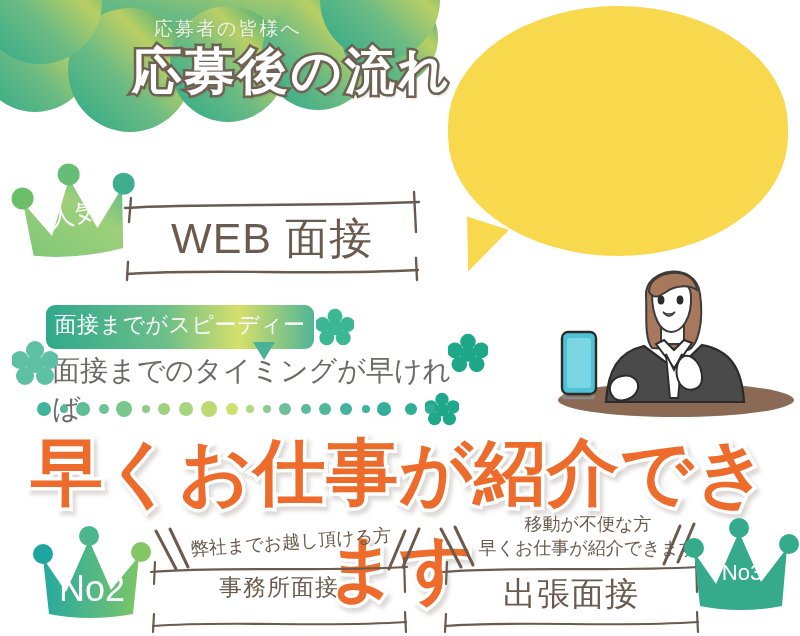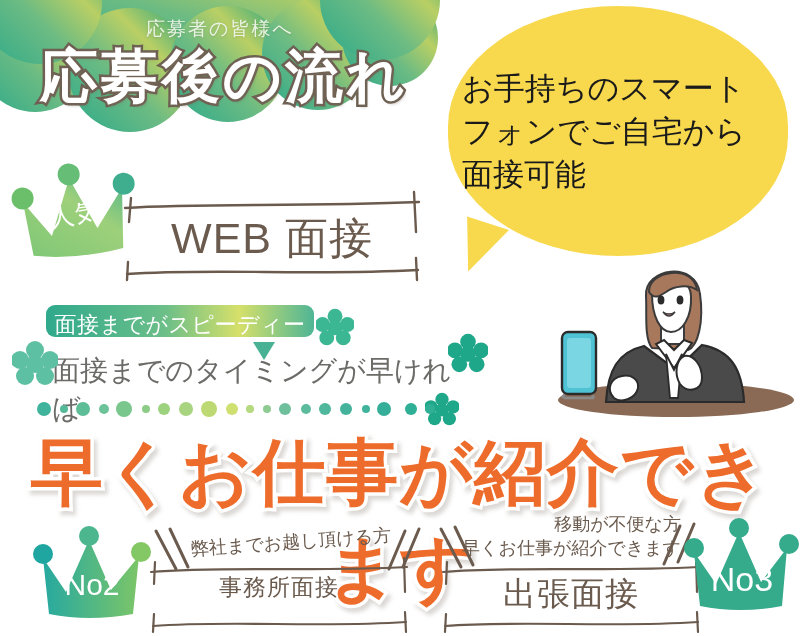--- a/index.html
+++ b/index.html
@@ -4,25 +4,25 @@
 <style>
   html,body{margin:0;padding:0;background:#fff;}
   body{width:800px;height:636px;overflow:hidden;
        font-family:"Liberation Sans","DejaVu Sans",sans-serif;}
   #poster{position:relative;width:800px;height:636px;background:#ffffff;overflow:hidden;}
 
   
   .cloud-wrap{position:absolute;left:-20px;top:-58px;width:470px;height:200px;}
   .cloud-wrap svg{display:block;}
 
-  .hdr-small{position:absolute;left:0;top:16px;width:440px;text-align:center;
+  .hdr-small{position:absolute;left:8px;top:16px;width:440px;text-align:center;
     font-size:19px;color:#e9f3e4;letter-spacing:2px;
     text-shadow:0 1px 2px rgba(90,80,60,.18);}
-  .hdr-big{position:absolute;left:4px;top:38px;width:440px;text-align:center;
-    font-size:58px;font-weight:700;color:#ffffff;letter-spacing:3px;
+  .hdr-big{position:absolute;left:12px;top:38px;width:440px;text-align:right;
+    font-size:50px;font-weight:700;color:#ffffff;letter-spacing:3px;
     -webkit-text-stroke:5px #6e6052;paint-order:stroke fill;
     text-shadow:2px 3px 3px rgba(120,110,95,.35);}
 
   
   .bubble{position:absolute;left:448px;top:6px;width:340px;height:250px;
     background:#f8d94e;border-radius:50% / 48%;}
   .bubble-tail{position:absolute;left:458px;top:222px;width:0;height:0;
     border-left:18px solid transparent;border-right:26px solid transparent;
     border-top:52px solid #f8d94e;transform:rotate(18deg);}
   .bubble-text{position:absolute;left:462px;top:68px;width:320px;
@@ -33,21 +33,21 @@
   .hbox svg{display:block;overflow:visible;}
   .hbox-label{position:absolute;width:100%;text-align:center;color:#6b5b4e;}
 
   
   .crown{position:absolute;}
   .crown svg{display:block;overflow:visible;}
   .crown-label{position:absolute;width:100%;text-align:center;color:#ffffff;
     font-weight:400;}
 
   
-  .gbub{position:absolute;left:46px;top:305px;width:268px;height:32px;
+  .gbub{position:absolute;left:46px;top:305px;width:268px;height:44px;
     border-radius:9px;
     background:linear-gradient(90deg,#2fa98c 0%,#6dbf88 45%,#d6e06a 72%,#4fb596 100%);}
   .gbub-tail{position:absolute;left:253px;top:342px;width:0;height:0;
     border-left:11px solid transparent;border-right:11px solid transparent;
     border-top:18px solid #49b294;}
   .gbub-text{position:absolute;left:0;top:0;width:268px;height:40px;
     line-height:40px;text-align:center;font-size:22px;color:#ffffff;letter-spacing:0.5px;}
 
   .sub-line{position:absolute;left:52px;top:352px;width:420px;
     font-size:28px;color:#6b6b68;letter-spacing:0px;}
@@ -99,25 +99,20 @@
         <circle cx="60" cy="60" r="62"></circle>
         <circle cx="400" cy="58" r="60"></circle>
       </g>
     </svg>
   </div>
   <div class="hdr-small">応募者の皆様へ</div>
   <div class="hdr-big">応募後の流れ</div>
 
   <div class="bubble"></div>
   <div class="bubble-tail"></div>
-  <div class="bubble-text">
-    <div>お手持ちのスマート</div>
-    <div>フォンでご自宅から</div>
-    <div>面接可能</div>
-  </div>
 
   <div class="crown" style="left:10px;top:160px;width:130px;height:105px;transform:rotate(-5deg);">
     <svg width="130" height="105" viewBox="0 0 130 105">
       <defs>
         <linearGradient id="crown1" x1="0" y1="1" x2="1" y2="0">
           <stop offset="0%" stop-color="#7ec777"></stop>
           <stop offset="60%" stop-color="#9ed07a"></stop>
           <stop offset="100%" stop-color="#4fb58c"></stop>
         </linearGradient>
       </defs>
@@ -269,21 +264,21 @@
         <linearGradient id="crown2" x1="0" y1="0.5" x2="1" y2="0.5">
           <stop offset="0%" stop-color="#26a9a0"></stop>
           <stop offset="100%" stop-color="#7cc568"></stop>
         </linearGradient>
       </defs>
       <path d="M10 34 L33 68 L56 16 L78 66 L106 32 L100 90 Q56 98 16 90 Z" fill="url(#crown2)"></path>
       <circle cx="10" cy="30" r="10" fill="#1fa6a0"></circle>
       <circle cx="56" cy="12" r="10" fill="#4cb68f"></circle>
       <circle cx="108" cy="28" r="10" fill="#84c765"></circle>
     </svg>
-    <div class="crown-label" style="top:44px;font-size:30px;letter-spacing:0px;">No2</div>
+    <div class="crown-label" style="top:44px;font-size:36px;letter-spacing:0px;">No2</div>
   </div>
 
   <div class="slash" style="left:150px;top:527px;">
     <svg width="40" height="46" viewBox="0 0 40 46">
         <g stroke="#6b5b4e" stroke-width="3" stroke-linecap="round">
       <path d="M6 4 L26 42"></path>
           <path d="M20 2 L38 40"></path>
         </g>
       </svg>
   </div>
@@ -312,21 +307,21 @@
   </div>
 
   <div class="slash" style="left:435px;top:525px;">
     <svg width="40" height="46" viewBox="0 0 40 46">
         <g stroke="#6b5b4e" stroke-width="3" stroke-linecap="round">
       <path d="M6 4 L26 42"></path>
           <path d="M20 2 L38 40"></path>
         </g>
       </svg>
   </div>
-  <div class="anno" style="left:455px;top:512px;width:226px;font-size:18px;line-height:1.35;text-align:right;">
+  <div class="anno" style="left:475px;top:512px;width:226px;font-size:18px;line-height:1.35;">
     <div>移動が不便な方</div>
     <div>早くお仕事が紹介できます</div>
   </div>
   <div class="slash" style="left:660px;top:520px;">
     <svg width="40" height="46" viewBox="0 0 40 46">
         <g stroke="#6b5b4e" stroke-width="3" stroke-linecap="round">
       <path d="M18 42 L34 4"></path>
           <path d="M4 44 L20 6"></path>
         </g>
       </svg>
@@ -346,16 +341,16 @@
     <div class="hbox-label" style="top:10px;font-size:33px;letter-spacing:1px;">出張面接</div>
   </div>
 
   <div class="crown" style="left:686px;top:518px;width:112px;height:98px;">
     <svg width="112" height="98" viewBox="0 0 112 98">
       <path d="M8 34 L30 66 L53 14 L75 64 L101 30 L96 88 Q53 96 14 88 Z" fill="#35ab8c"></path>
       <circle cx="8" cy="30" r="10" fill="#35ab8c"></circle>
       <circle cx="53" cy="10" r="10" fill="#35ab8c"></circle>
       <circle cx="103" cy="26" r="10" fill="#35ab8c"></circle>
     </svg>
-    <div class="crown-label" style="top:42px;font-size:34px;">No3</div>
+    <div class="crown-label" style="top:42px;font-size:22px;">No3</div>
   </div>
 
 </div>
 
 </body></html>

